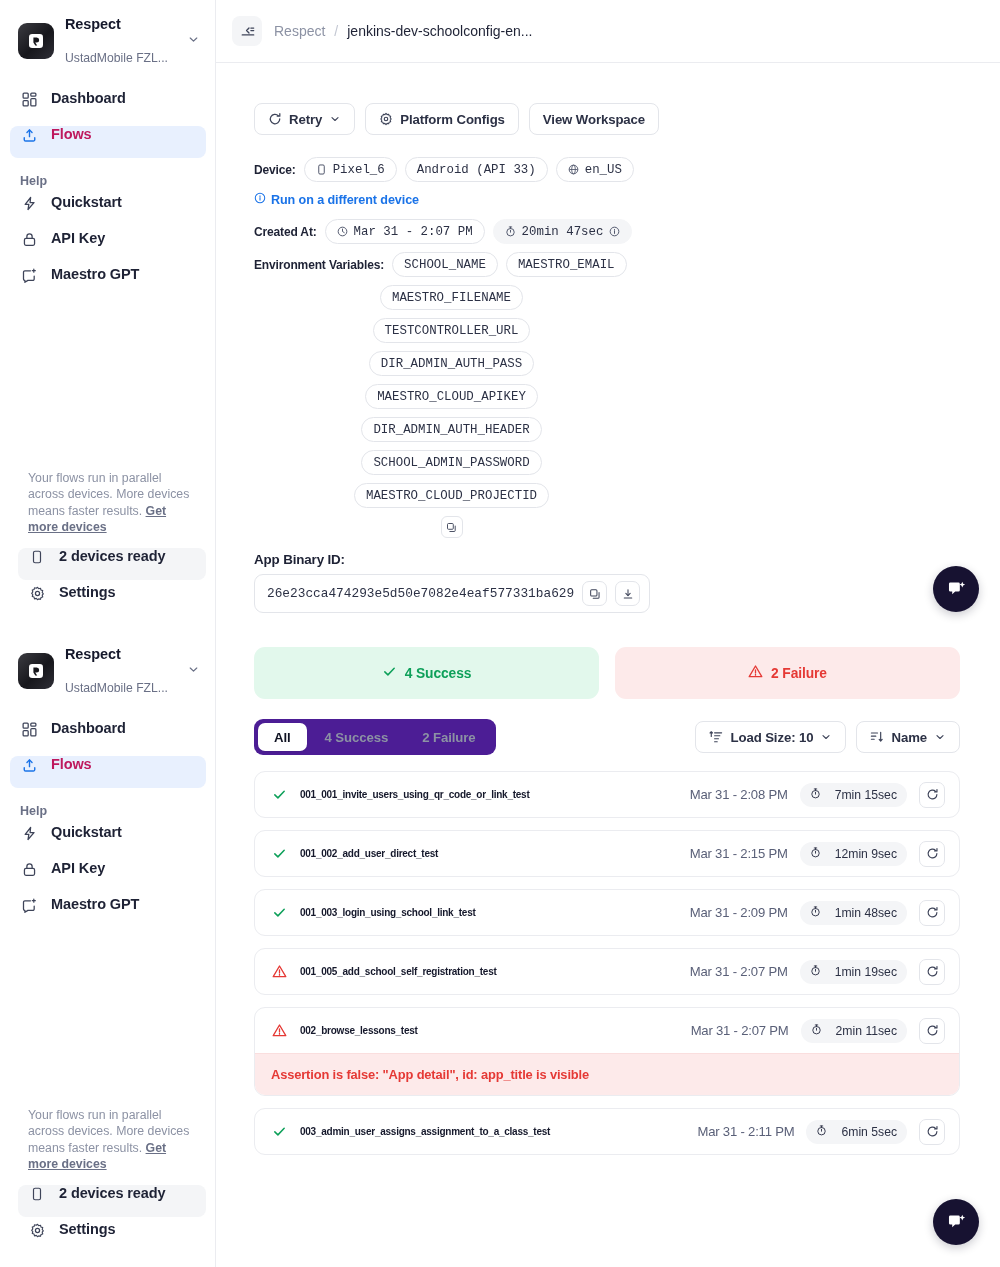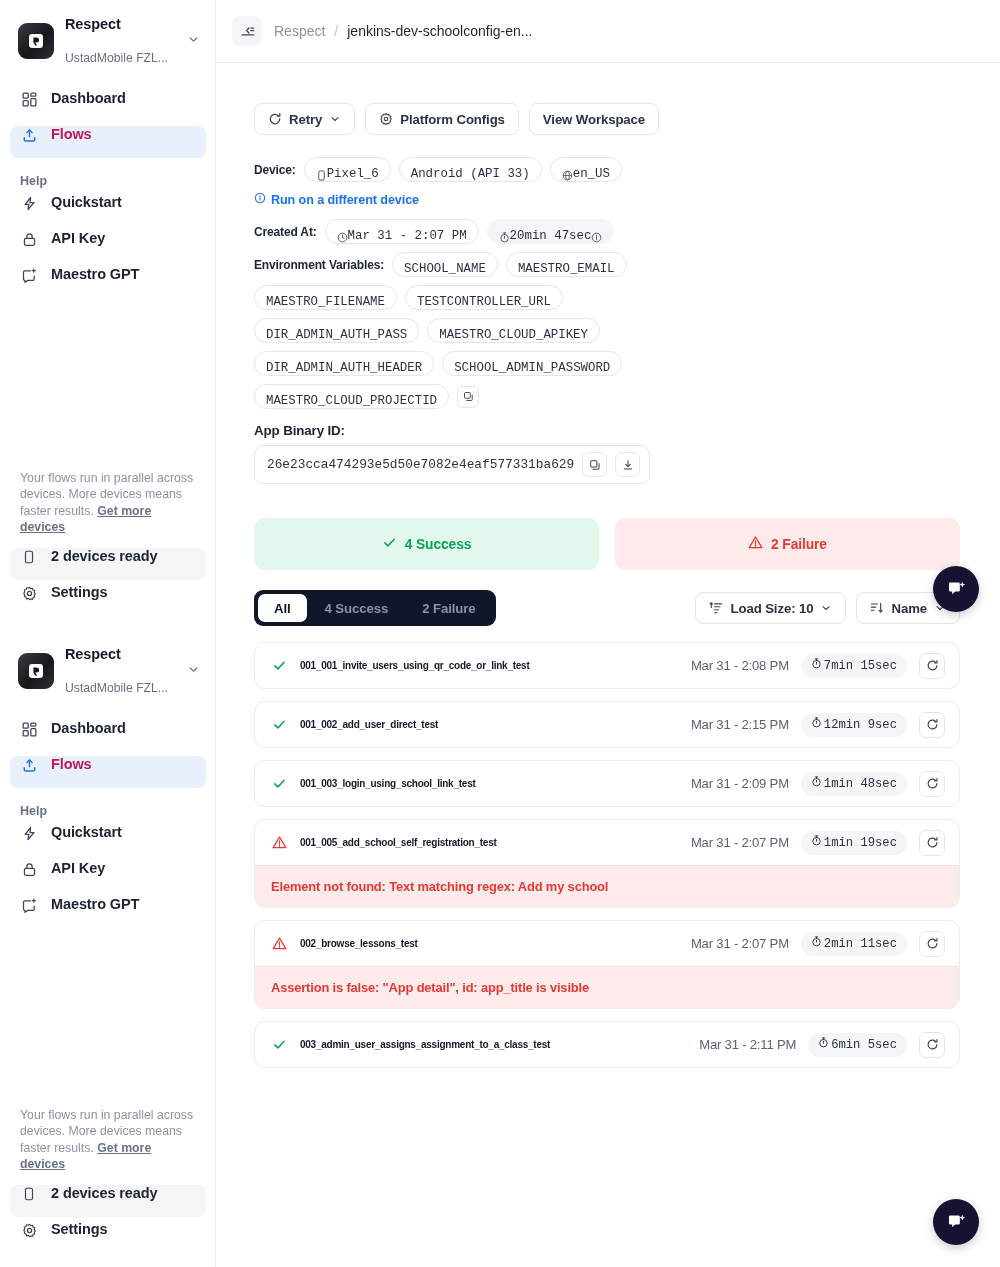--- a/index.html
+++ b/index.html
@@ -50,21 +50,21 @@
   .nav-item .lbl { font-size: 14.5px; font-weight: 600; color: #1e2235; letter-spacing: -0.1px; }
   .nav-item.active { background: #e8f0fe; }
   .nav-item.active .ico { color: #1a73e8; }
   .nav-item.active .lbl { color: #be185d; font-weight: 700; }
 
   .nav-head {
     font-size: 12.5px; color: #6a7086; font-weight: 600;
     padding: 12px 10px 6px 10px;
   }
 
-  .sb-bottom { position: absolute; left: 0; right: 0; bottom: 10px; padding: 0 10px; }
+  .sb-bottom { position: absolute; left: 8px; right: 0; bottom: 10px; padding: 0 10px; }
   .devices-note {
     font-size: 12.3px; line-height: 1.32; color: #8c92a4;
     padding: 0 10px 13px 10px;
   }
   .devices-note a { color: #6a7086; text-decoration: underline; font-weight: 600; }
   .dev-ready { background: #f4f5f7; }
 
   
   .main { flex: 1 1 auto; height: 1267px; position: relative; background: #fff; overflow: hidden; }
 
@@ -95,38 +95,38 @@
     height: 32px; padding: 0 13px; border: 1px solid #e3e5ea; border-radius: 8px;
     background: #fff; font-size: 13.2px; font-weight: 700; color: #2c3145;
     cursor: pointer; white-space: nowrap; letter-spacing: -0.1px;
   }
   .btn .ico { display:flex; align-items:center; color:#3e4459; }
 
   .meta { margin-top: 22px; }
   .meta-row { display: flex; align-items: center; flex-wrap: wrap; gap: 8px; margin-bottom: 8px; }
   .meta-label { font-size: 12px; font-weight: 700; color: #1e2235; letter-spacing: -0.15px; }
   .chip {
-    display: inline-flex; align-items: flex-end; 
+    display: inline-flex; align-items: center; gap: 6px;
     height: 25px; padding: 0 11px; border: 1px solid #e3e5ea; border-radius: 13px;
     font-family: "Liberation Mono", monospace; font-size: 12.4px; color: #2c3145;
     background: #fff; white-space: nowrap;
   }
   .chip.filled { background: #f4f5f7; border-color: #f4f5f7; }
   .chip .ico { display: flex; align-items: center; color: #4a5066; }
   .link-run {
     display: inline-flex; align-items: center; gap: 5px;
     font-size: 12.6px; font-weight: 700; color: #1a73e8; cursor: pointer;
     margin: 2px 0 12px 0; letter-spacing: -0.1px;
   }
   .icon-btn {
     width: 22px; height: 22px; border: 1px solid #e3e5ea; border-radius: 6px;
     display: inline-flex; align-items: center; justify-content: center;
     cursor: pointer; color: #3e4459; background: #fff; flex: 0 0 auto;
   }
-  .envvars { display: flex; flex-wrap: wrap; gap: 8px; align-items: center; max-width: 395px; }
+  .envvars { display: flex; flex-wrap: wrap; gap: 8px; align-items: center; max-width: 395px; flex-direction: column; }
 
   .binid-label { font-size: 13.4px; font-weight: 700; color: #1e2235; margin: 14px 0 7px 0; letter-spacing: -0.15px; }
   .binid-box {
     display: inline-flex; align-items: center; gap: 8px;
     border: 1px solid #e3e5ea; border-radius: 9px; padding: 6px 9px 6px 12px;
   }
   .binid-val { font-family: "Liberation Mono", monospace; font-size: 12.8px; color: #2c3145; }
   .icon-btn.lg { width: 25px; height: 25px; border-radius: 7px; }
 
   
@@ -134,21 +134,21 @@
   .sum-card {
     flex: 1 1 0; height: 52px; border-radius: 11px;
     display: flex; align-items: center; justify-content: center; gap: 8px;
     font-size: 13.8px; font-weight: 700; letter-spacing: -0.1px;
   }
   .sum-success { background: #e2f8ec; color: #0ea05a; }
   .sum-failure { background: #fdeaea; color: #e53935; }
 
   
   .filterbar { display: flex; align-items: center; justify-content: space-between; margin-top: 20px; }
-  .segmented { display: flex; align-items: center; background: #0f172a; border-radius: 9px; padding: 4px; gap: 2px; }
+  .segmented { display: flex; align-items: center; background: #4c1d95; border-radius: 9px; padding: 4px; gap: 2px; }
   .seg {
     height: 28px; padding: 0 16px; border-radius: 7px;
     display: flex; align-items: center; font-size: 13.2px; font-weight: 600;
     color: #8c92a4; cursor: pointer; letter-spacing: -0.1px;
   }
   .seg.active { background: #ffffff; color: #0f1222; font-weight: 700; box-shadow: 0 1px 2px rgba(16,20,40,.10); }
   .filter-right { display: flex; gap: 10px; }
 
   
   .results { margin-top: 16px; padding-bottom: 28px; }
@@ -157,23 +157,23 @@
     margin-bottom: 12px; background: #fff;
   }
   .result-main {
     display: flex; align-items: center; gap: 12px;
     height: 45px; padding: 0 14px 0 16px; cursor: pointer;
   }
   .r-status { width: 17px; height: 17px; display:flex; align-items:center; justify-content:center; flex:0 0 auto; }
   .r-name { flex: 1 1 auto; font-size: 10px; font-weight: 700; color: #15182b; letter-spacing: -0.25px; }
   .r-time { font-size: 13.1px; color: #5a6078; white-space: nowrap; letter-spacing: -0.2px; }
   .r-dur {
-    display: inline-flex; align-items: center; gap: 2px;
+    display: inline-flex; align-items: center; gap: 14px;
     height: 24px; padding: 0 10px; background: #f4f5f7; border-radius: 12px;
-    font-family: Liberation Mono, monospace; font-size: 12.2px; color: #2c3145; white-space: nowrap;
+    font-family: Liberation Sans, sans-serif; font-size: 12.2px; color: #2c3145; white-space: nowrap;
   }
   .r-retry {
     width: 26px; height: 26px; border: 1px solid #e3e5ea; border-radius: 7px;
     display: flex; align-items: center; justify-content: center; cursor: pointer; color: #3e4459;
     flex: 0 0 auto;
   }
   .result-error {
     background: #fdeaea; border-top: 1px solid #fadede;
     padding: 13px 16px; font-size: 12.9px; font-weight: 700; color: #e53935; letter-spacing: -0.15px;
   }
@@ -703,21 +703,20 @@
               </span>
               <span>1min 19sec</span>
             </span>
             <span class="r-retry">
               <svg width="13" height="13" viewBox="0 0 16 16" fill="none">
                   <path d="M13.4 8a5.4 5.4 0 1 1-1.6-3.8" stroke="currentColor" stroke-width="1.45" stroke-linecap="round"></path>
                   <path d="M13.5 1.9v2.9h-2.9" stroke="currentColor" stroke-width="1.45" stroke-linecap="round" stroke-linejoin="round"></path>
                 </svg>
             </span>
           </div>
-          <div class="result-error">Element not found: Text matching regex: Add my school</div>
         </div>
 
         <div class="result">
           <div class="result-main">
             <span class="r-status">
               <svg width="15" height="15" viewBox="0 0 16 16" fill="none">
                   <path d="M8 2.1 14.7 13.5H1.3L8 2.1Z" stroke="#e53935" stroke-width="1.4" stroke-linejoin="round"></path>
                   <path d="M8 6.3v3.2M8 11.2v.7" stroke="#e53935" stroke-width="1.4" stroke-linecap="round"></path>
                 </svg>
             </span>

